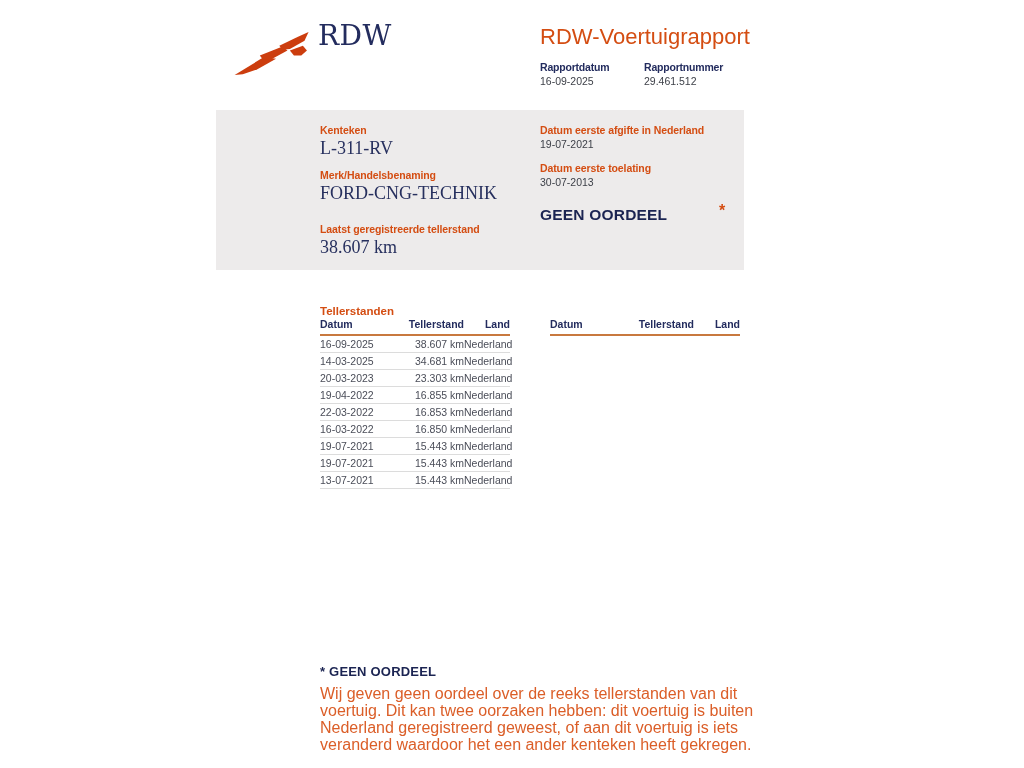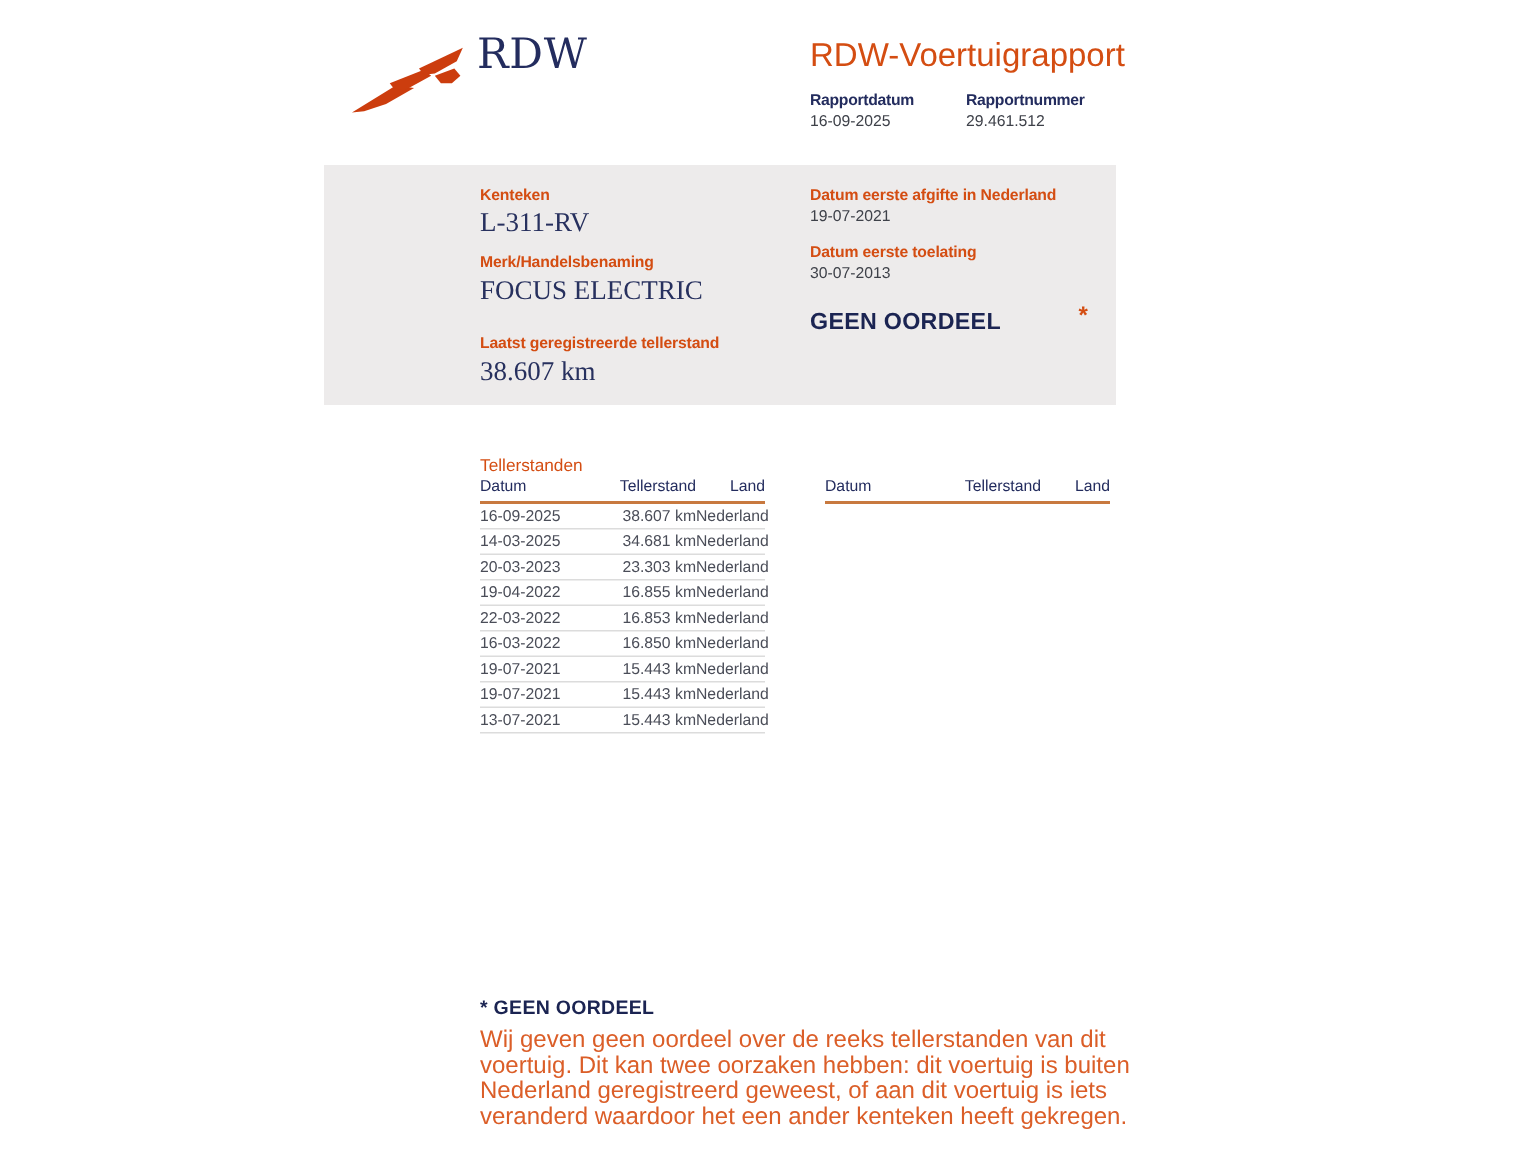--- a/index.html
+++ b/index.html
@@ -66,29 +66,29 @@
     letter-spacing:0.2px;
   }
   .panel .asterisk{
     position:absolute;left:503px;top:92px;
     font-size:16px;font-weight:bold;color:var(--accent);
   }
 
   
   .section-title{
     position:absolute;left:320px;top:305px;
-    font-size:11.5px;font-weight:normal;color:var(--accent);
+    font-size:11.5px;font-weight:bold;color:var(--accent);
   }
   .meter-table{
     position:absolute;top:317px;
     width:190px;border-collapse:collapse;table-layout:fixed;
   }
   .meter-table.left{left:320px;} .meter-table.right{left:550px;}
   .meter-table th{
-    font-size:10.5px;font-weight:normal;color:var(--navy);
+    font-size:10.5px;font-weight:bold;color:var(--navy);
     line-height:11px;padding:2px 0 4px;
     border-bottom:2px solid var(--table-header-underline);
     text-align:right;
   }
   .meter-table th:first-child{text-align:left;}
   .meter-table td{
     font-size:10.5px;color:var(--table-text);
     line-height:11px;padding:3px 0 2px;
     border-bottom:1px solid var(--row-divider);
     text-align:right;
@@ -123,21 +123,21 @@
   <div class="meta-label meta-col1">Rapportdatum</div>
   <div class="meta-label meta-col2">Rapportnummer</div>
   <div class="meta-value meta-col1">16-09-2025</div>
   <div class="meta-value meta-col2">29.461.512</div>
 
   <div class="panel">
     <div class="col-left">
       <div class="field-label">Kenteken</div>
       <div class="serif-value">L-311-RV</div>
       <div class="field-label gap-md">Merk/Handelsbenaming</div>
-      <div class="serif-value">FOCUS ELECTRIC</div>
+      <div class="serif-value">FORD-CNG-TECHNIK</div>
       <div class="field-label gap-lg">Laatst geregistreerde tellerstand</div>
       <div class="serif-value">38.607 km</div>
     </div>
     <div class="col-right">
       <div class="field-label">Datum eerste afgifte in Nederland</div>
       <div class="date-value">19-07-2021</div>
       <div class="field-label">Datum eerste toelating</div>
       <div class="date-value">30-07-2013</div>
       <div class="verdict">GEEN OORDEEL</div>
     </div>

